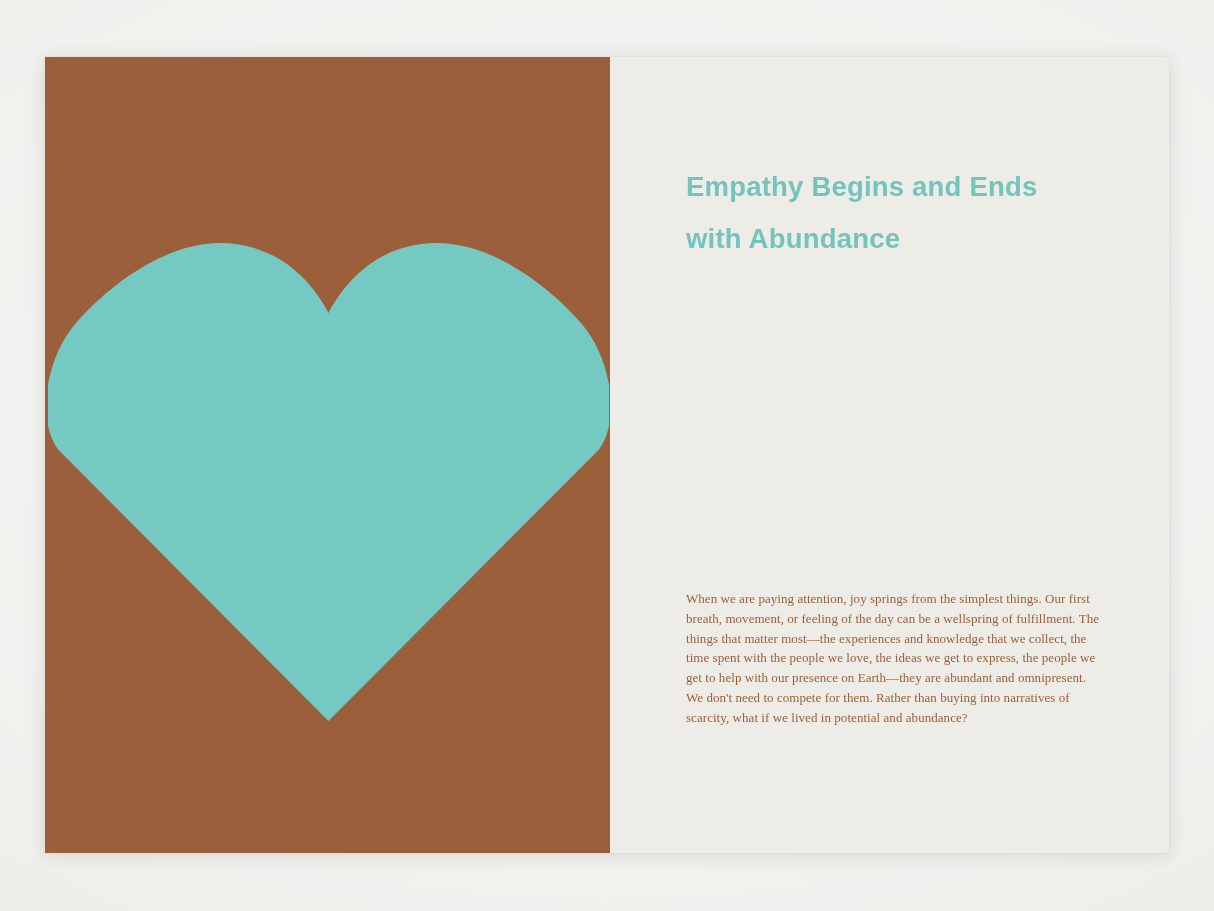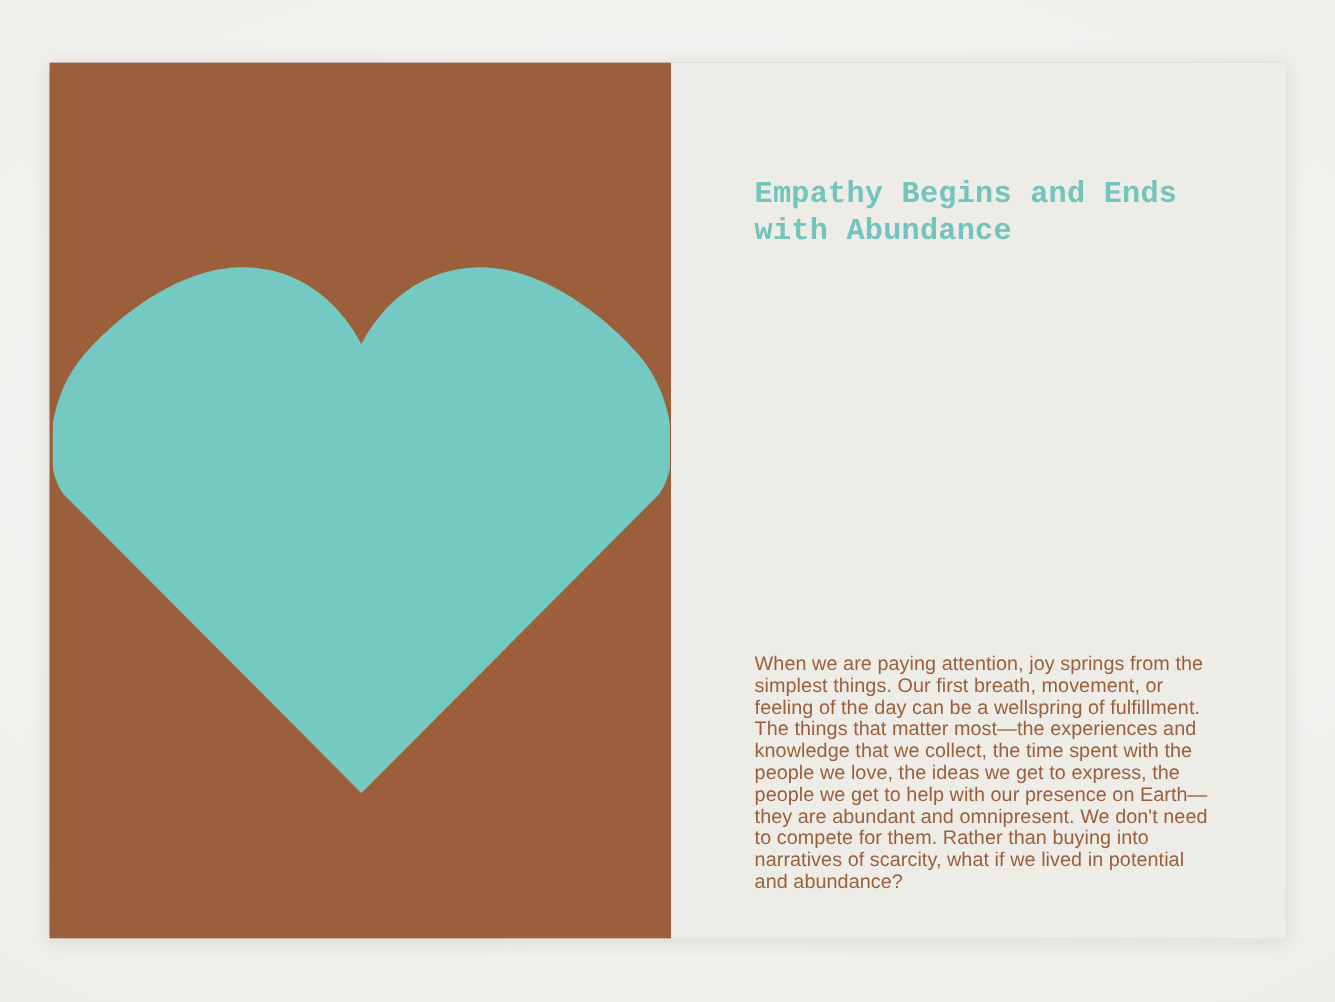--- a/index.html
+++ b/index.html
@@ -60,34 +60,33 @@
     background: #eeece6;
   }
 
   .headline {
     position: absolute;
     left: 76px;
     top: 86px;
     width: 400px;
     color: #72c4bd;
     font-size: 27.5px;
-    line-height: 33px;
+    line-height: 52px;
     font-weight: bold;
     letter-spacing: 0.2px;
-    font-family: Liberation Mono, monospace;
   }
 
   .body-copy {
     position: absolute;
     left: 76px;
     top: 519px;
     width: 414px;
     color: #9b5f3c;
-    font-family: Liberation Sans, sans-serif;
-    font-size: 18px;
+    font-family: Liberation Serif, serif;
+    font-size: 13px;
     line-height: 19.8px;
     letter-spacing: 0.05px;
   }
 </style>
 </head>
 <body>
 
 <div class="backdrop"></div>
 
 <div class="spread">

